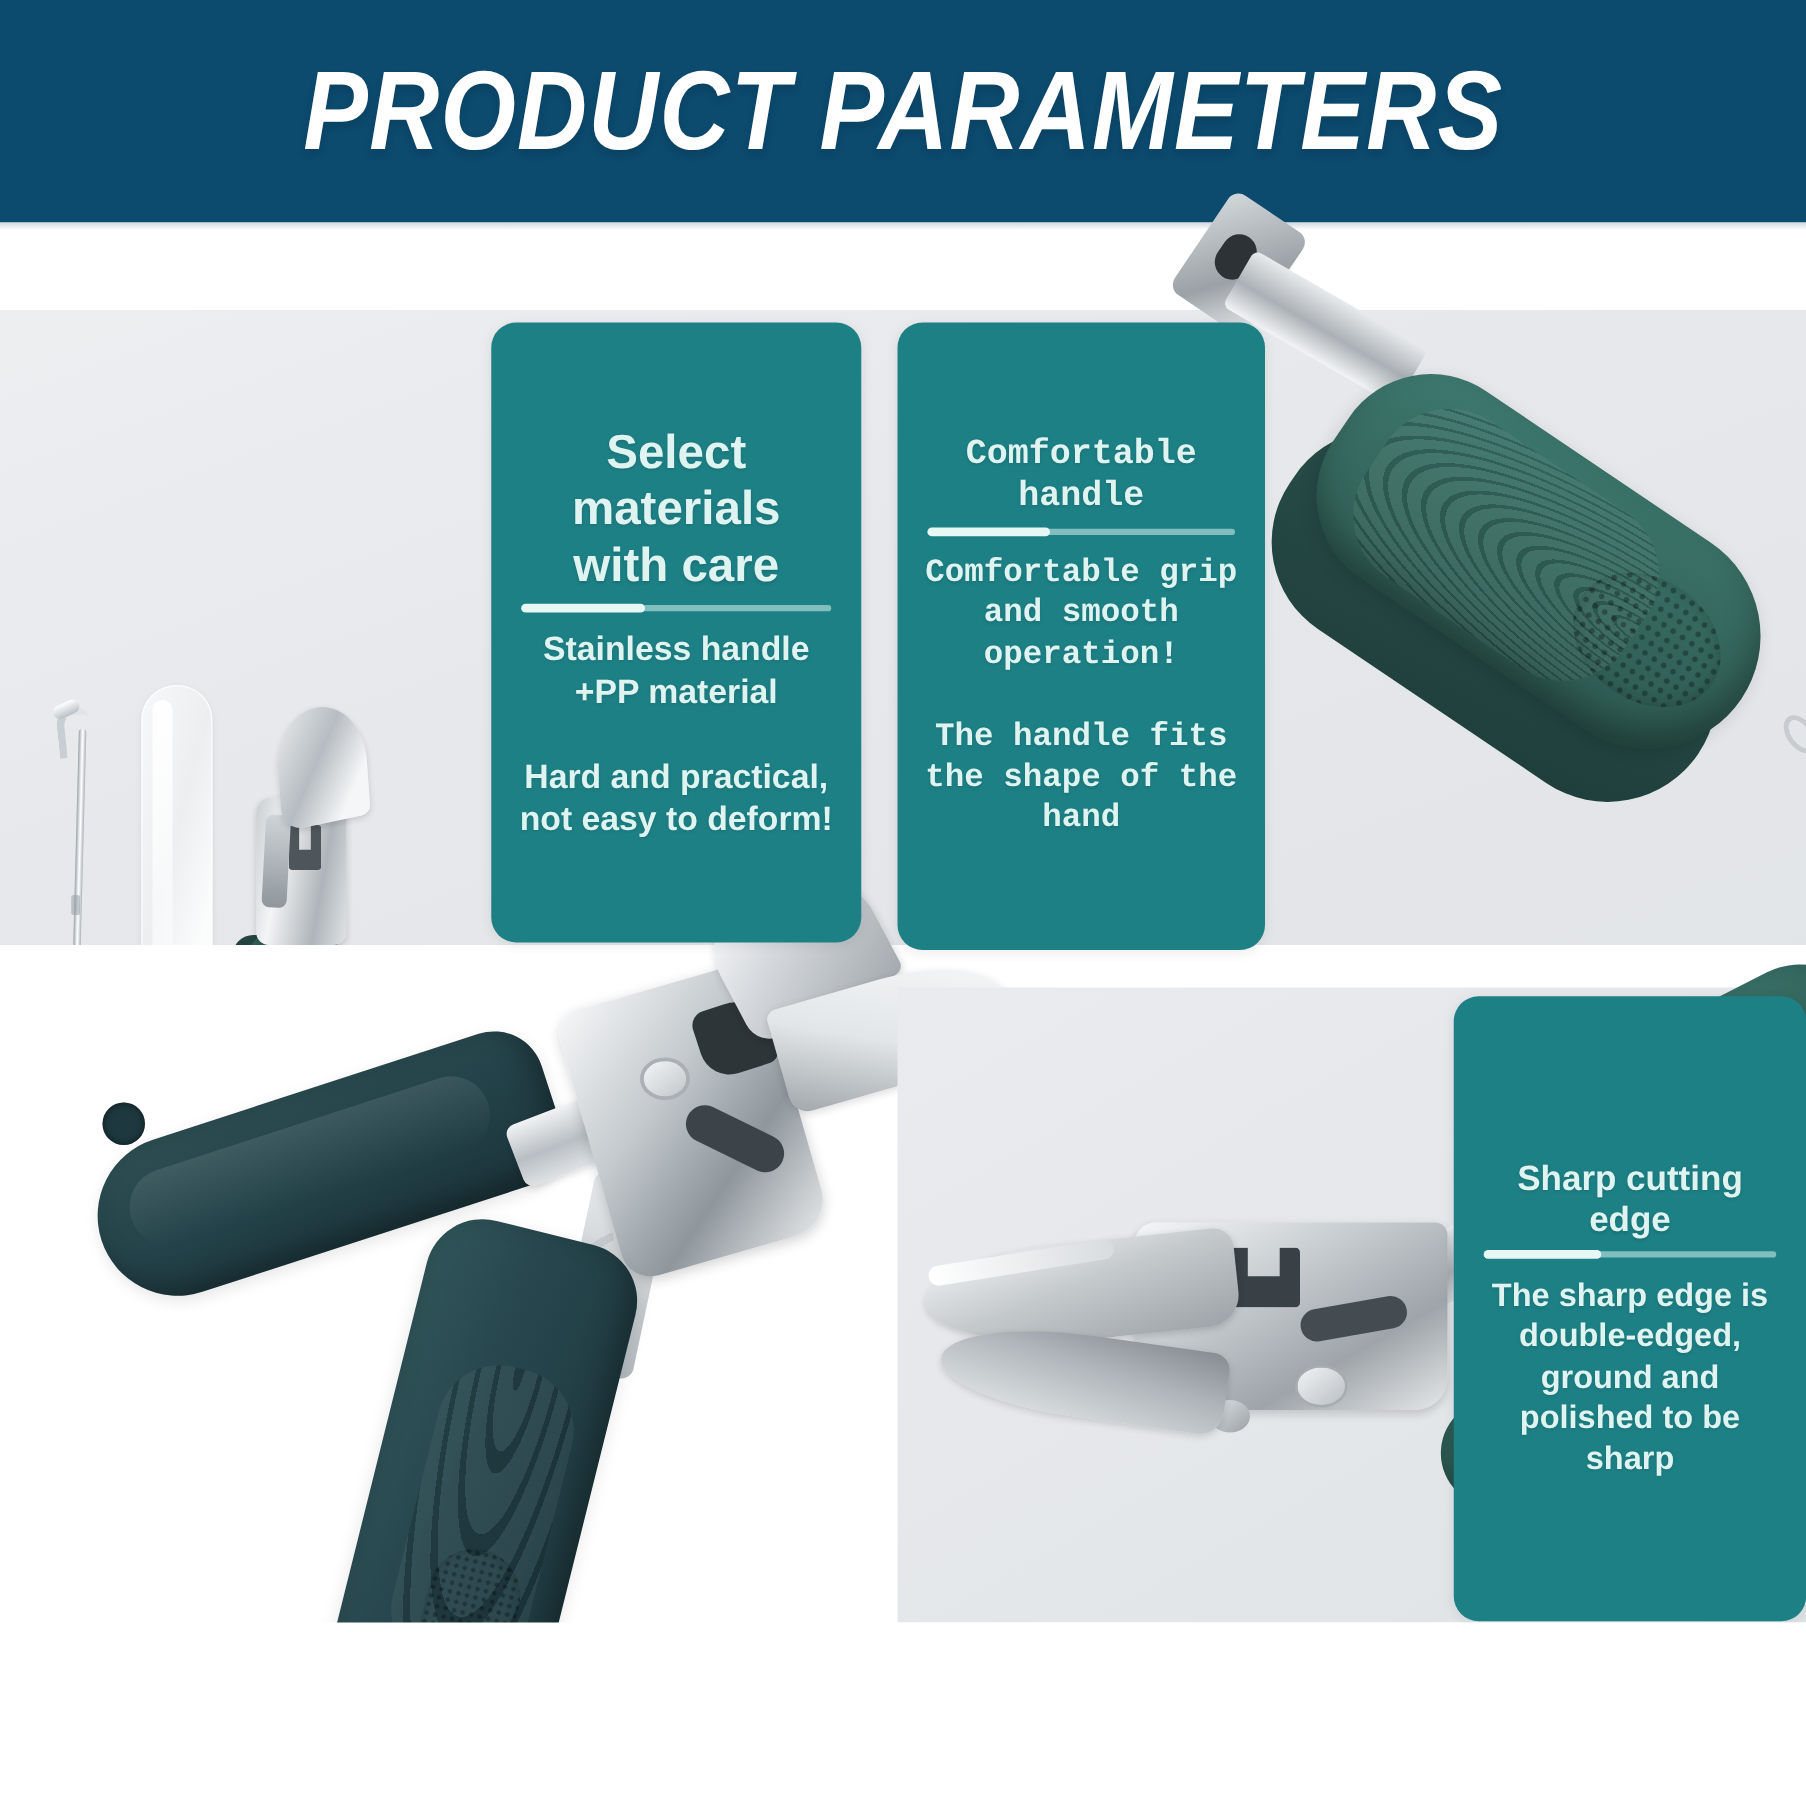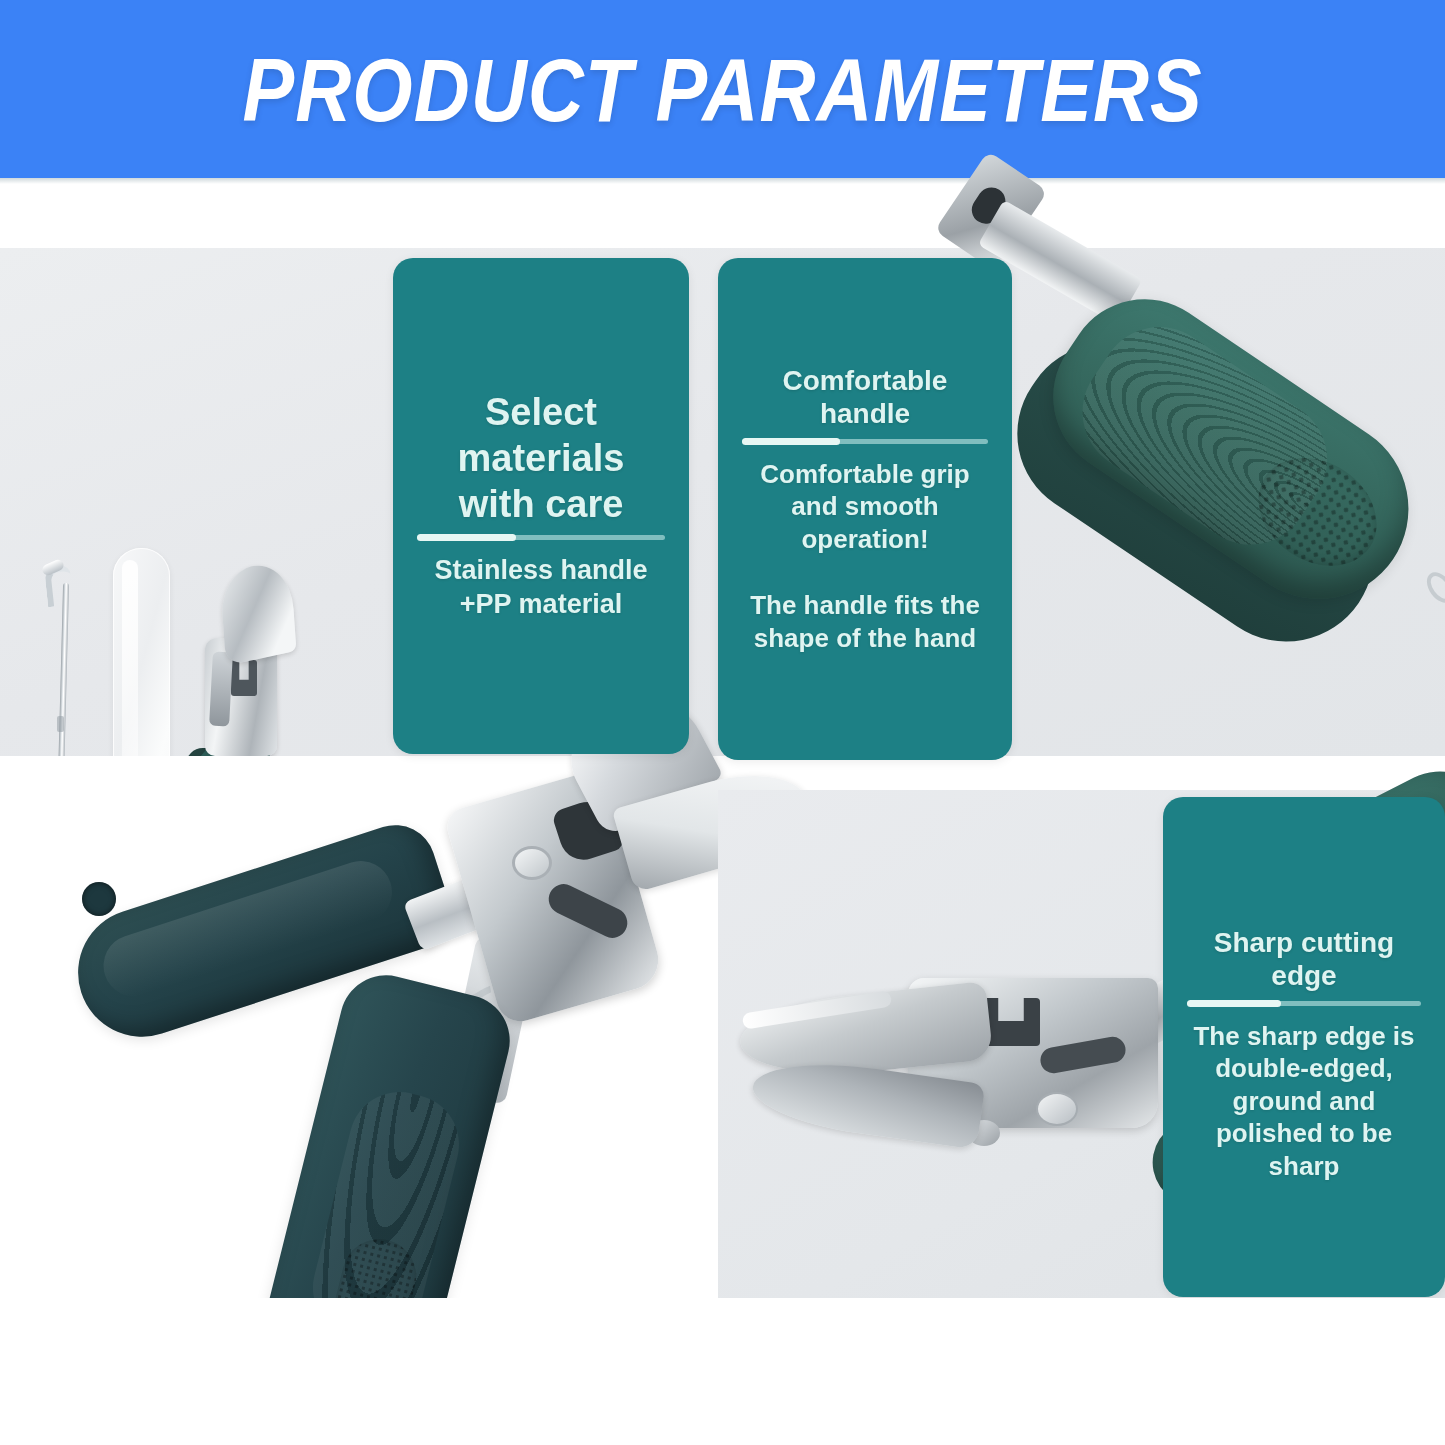--- a/index.html
+++ b/index.html
@@ -9,21 +9,21 @@
     font-family: "Liberation Sans", sans-serif;
     position: relative;
     overflow: hidden;
   }
 
   
   .header-banner {
     position: absolute;
     left: 0; top: 0;
     width: 1445px; height: 178px;
-    background: #3b82f6;
+    background: #0c4a6e;
     display: flex;
     align-items: center;
     justify-content: center;
     overflow: hidden;
   }
   .header-title {
     font-size: 76px;
     font-weight: bold;
     font-style: italic;
     color: #ffffff;
@@ -65,21 +65,21 @@
     background: #1d8085;
     border-radius: 20px;
     box-shadow: 0 2px 10px rgba(0,0,0,0.08);
     padding: 0 22px;
     display: flex;
     flex-direction: column;
     justify-content: center;
     overflow: hidden;
   }
   .card-1 { left: 393px; top: 258px; width: 296px; height: 496px; }
-  .card-2 { left: 718px; top: 258px; width: 294px; height: 502px; }
+  .card-2 { left: 718px; top: 258px; width: 294px; height: 502px; font-family: Liberation Mono, monospace; }
   .card-3 { left: 1163px; top: 797px; width: 282px; height: 500px; }
 
   .card-inner { width: 100%; }
 
   .card-heading {
     font-size: 38px;
     font-weight: bold;
     color: #dff4f1;
     text-align: center;
     line-height: 1.2;
@@ -661,20 +661,21 @@
   <div class="jw-upper-blade"></div>
   <div class="jw-upper-edge"></div>
   <div class="jw-lower-blade"></div>
 </div>
 
 <div class="card card-1">
   <div class="card-inner">
     <div class="card-heading">Select materials with care</div>
     <div class="divider"></div>
     <div class="card-body">Stainless handle +PP material</div>
+    <div class="card-body">Hard and practical, not easy to deform!</div>
   </div>
 </div>
 
 <div class="card card-2">
   <div class="card-inner">
     <div class="card-heading">Comfortable handle</div>
     <div class="divider"></div>
     <div class="card-body">Comfortable grip and smooth operation!</div>
     <div class="card-body">The handle fits the shape of the hand</div>
   </div>

